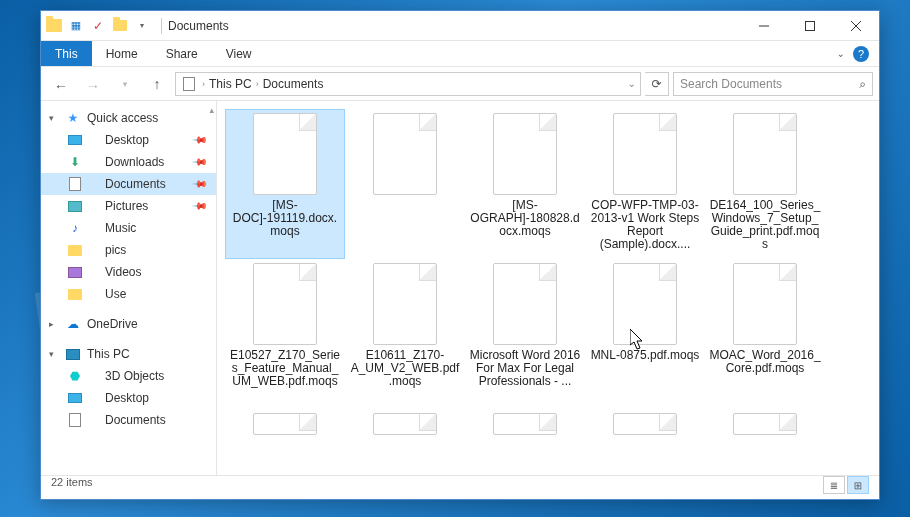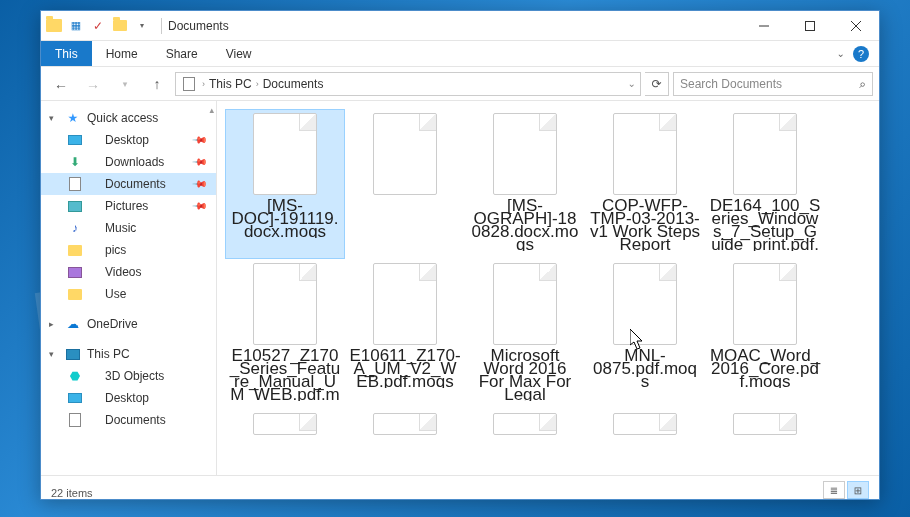--- a/index.html
+++ b/index.html
@@ -54,24 +54,24 @@
   .ico-pc { width:14px; height:11px; background:#2a8fc0; border:1px solid #1a6f9f; }
   .ico-3d { color:#1cc; }
   .nav-scroll-top { position:absolute; right:2px; top:4px; font-size:9px; color:#999; }
   
   .content { flex:1; overflow:hidden; position:relative; }
   .items { display:flex; flex-wrap:wrap; padding:8px; gap:0; align-content:flex-start; }
   .file-item { width:120px; height:150px; display:flex; flex-direction:column; align-items:center; padding:4px; text-align:center; }
   .file-item.selected { background:#cce8ff; border:1px solid #99d1ff; padding:3px; }
   .file-icon { width:64px; height:82px; background:#fff; border:1px solid #ccc; border-radius:2px; position:relative; margin-bottom:4px; }
   .file-icon::after { content:""; position:absolute; top:0; right:0; width:16px; height:16px; background:linear-gradient(135deg,transparent 50%,#eee 50%); border-left:1px solid #ddd; border-bottom:1px solid #ddd; }
-  .file-name { font-size:17px; line-height:13px; color:#222; word-break:break-word; max-height:52px; overflow:hidden; }
+  .file-name { font-size:12px; line-height:13px; color:#222; word-break:break-word; max-height:52px; overflow:hidden; }
   .partial-row .file-icon { height:30px; }
   
-  .statusbar { height:24px; border-top:1px solid #e5e5e5; display:flex; align-items:flex-end; padding:0 10px; font-size:11px; color:#555; }
+  .statusbar { height:24px; border-top:1px solid #e5e5e5; display:flex; align-items:flex-start; padding:0 10px; font-size:11px; color:#555; }
   .view-btns { margin-left:auto; display:flex; gap:2px; }
   .view-btn { width:22px; height:18px; border:1px solid #ccc; display:flex; align-items:center; justify-content:center; font-size:10px; }
   .view-btn.active { background:#cce8ff; border-color:#99d1ff; }
   .cursor { position:absolute; top:228px; left:413px; font-size:16px; color:#000; z-index:5; pointer-events:none; }
 </style>
 </head>
 <body>
 
 <div class="watermark">MYANTISPYWARE.COM</div>
 

